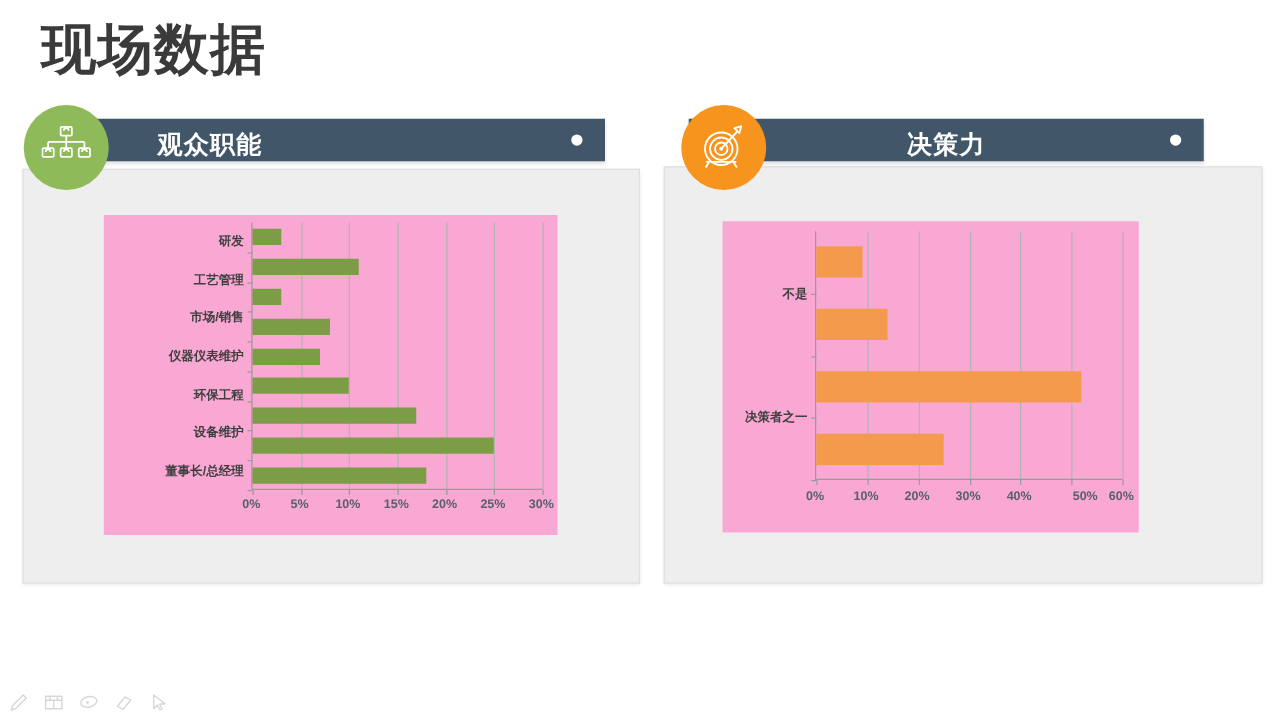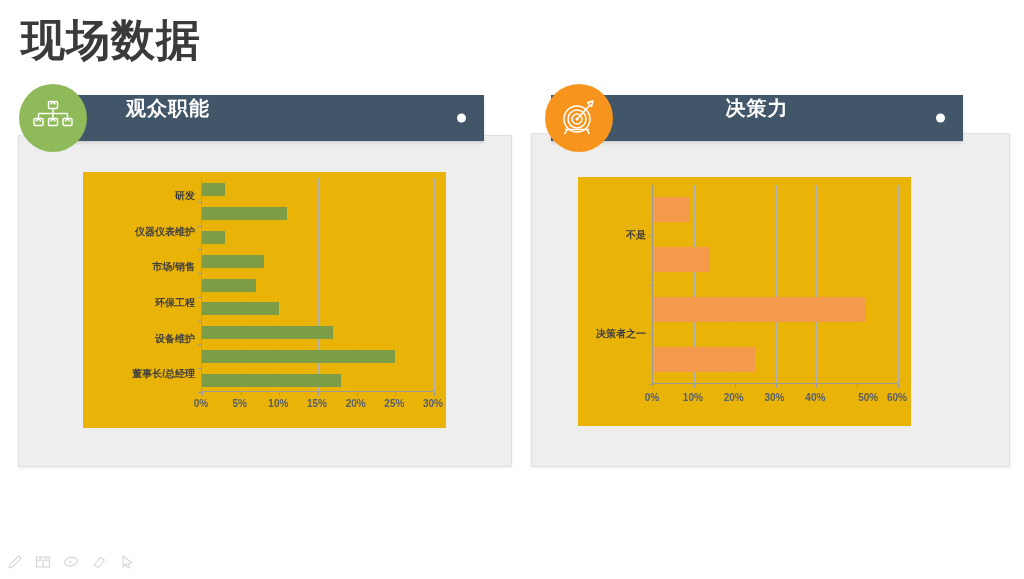--- a/index.html
+++ b/index.html
@@ -12,21 +12,21 @@
   #slide {
     position: relative;
     width: 1024px;
     height: 579px;
     background: #ffffff;
   }
 
   
   #slide-title {
     position: absolute;
-    left: 21px;
+    left: 33px;
     top: 12px;
     font-size: 44px;
     font-weight: bold;
     color: #3a3a3a;
     letter-spacing: 1px;
     line-height: 56px;
     white-space: nowrap;
   }
 
   
@@ -35,24 +35,24 @@
     background: #eeeeee;
     border: 1px solid #e0e0e0;
     box-shadow: 0 1px 3px rgba(0,0,0,0.08);
   }
   #panel-left  { left: 18px;  top: 135px; width: 492px; height: 330px; }
   #panel-right { left: 531px; top: 133px; width: 477px; height: 332px; }
 
   
   .header-bar {
     position: absolute;
-    height: 46px;
+    height: 34px;
     background: #42566a;
     display: flex;
-    align-items: flex-start;
+    align-items: flex-end;
     box-shadow: 0 2px 3px rgba(0,0,0,0.13);
   }
   #header-left  { left: 40px;  top: 95px; width: 444px; }
   #header-right { left: 551px; top: 95px; width: 412px; }
 
   .header-title {
     color: #ffffff;
     font-size: 20px;
     font-weight: bold;
     letter-spacing: 1px;
@@ -79,21 +79,21 @@
     display: flex;
     align-items: center;
     justify-content: center;
   }
   #badge-left  { left: 19px;  top: 84px; background: #8fba5a; }
   #badge-right { left: 545px; top: 84px; background: #f7941e; }
 
   
   .chart-card {
     position: absolute;
-    background: #eab308;
+    background: #f9a8d4;
   }
   #chart-card-left  { left: 83px;  top: 172px; width: 363px; height: 256px; }
   #chart-card-right { left: 578px; top: 177px; width: 333px; height: 249px; }
 
   
   .chart {
     position: relative;
     width: 100%;
     height: 100%;
     box-sizing: border-box;
@@ -264,22 +264,23 @@
         <rect x="30" y="18.5" width="9" height="7" rx="1"></rect>
         <path d="M32.5 21.5 a2 2 0 0 1 4 0"></path>
       </g>
     </svg>
   </div>
 
   <div class="chart-card" id="chart-card-left">
     <div class="chart" id="chart-left">
       <div class="cat-labels">
           <div class="cat-label">研发</div>
+          <div class="cat-label">工艺管理</div>
+          <div class="cat-label">市场/销售</div>
           <div class="cat-label">仪器仪表维护</div>
-          <div class="cat-label">市场/销售</div>
           <div class="cat-label">环保工程</div>
           <div class="cat-label">设备维护</div>
           <div class="cat-label">董事长/总经理</div>
         </div>
       <div class="plot">
         <div class="plot-inner">
           <div class="gridlines">
               <div class="gridline" style="left: 16.6667%;"></div>
               <div class="gridline" style="left: 33.3333%;"></div>
               <div class="gridline" style="left: 50%;"></div>

